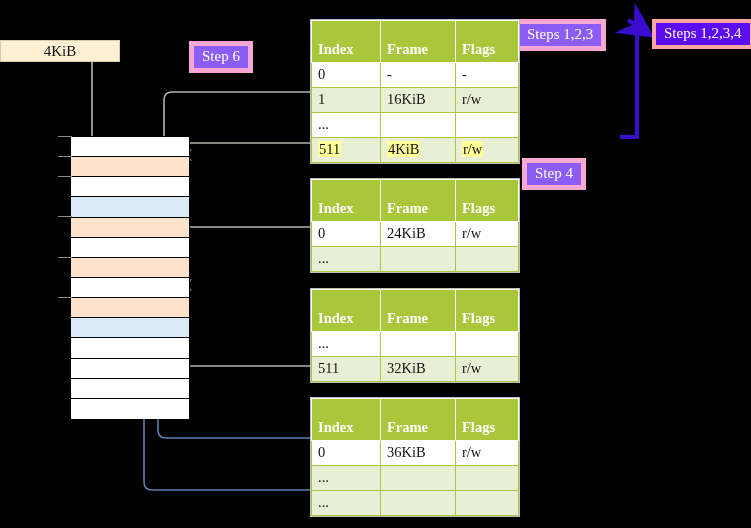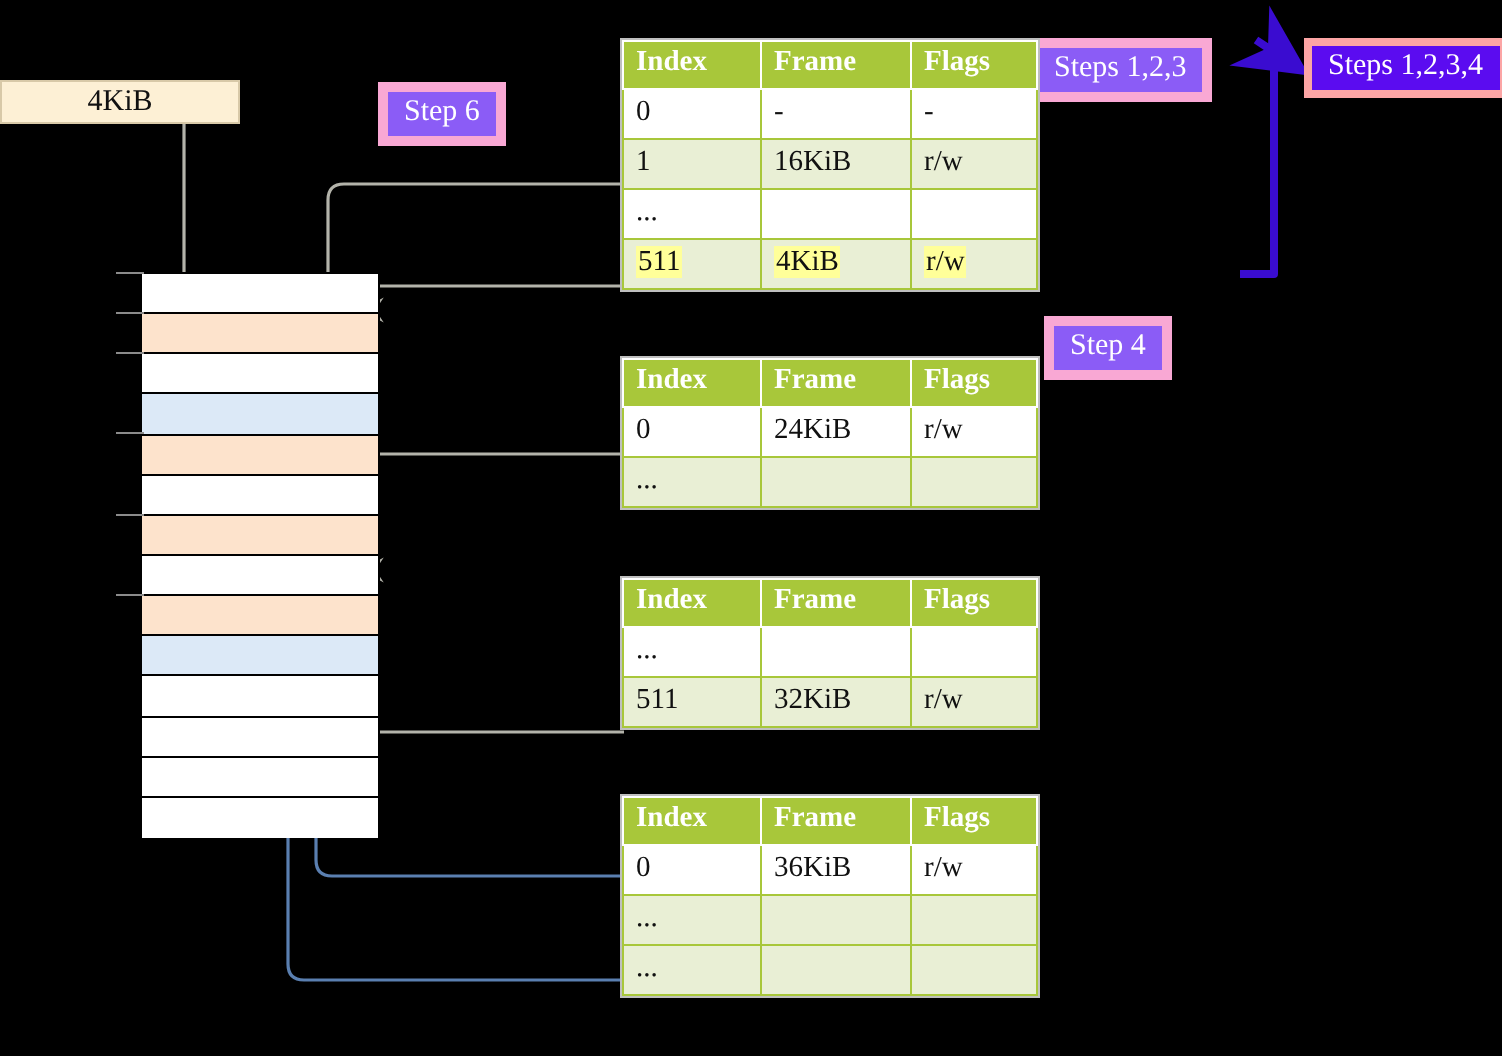--- a/index.html
+++ b/index.html
@@ -62,21 +62,21 @@
     border-collapse:collapse;
     background:#fff;
     font-size:14.5px;
     box-shadow:0 0 0 1px #bfbfbf;
   }
   .pt th{
     background:#a8c73a;
     color:#ffffff;
     font-weight:bold;
     text-align:left;
-    padding:2px 6px 4px 6px;
+    padding:20px 6px 4px 6px;
     border:1px solid #ffffff;
     font-size:14.5px;
     white-space:nowrap;
   }
   .pt td{
     padding:3px 6px 4px 6px;
     border:1px solid #a8c73a;
     white-space:nowrap;
     color:#111;
     background:#ffffff;

